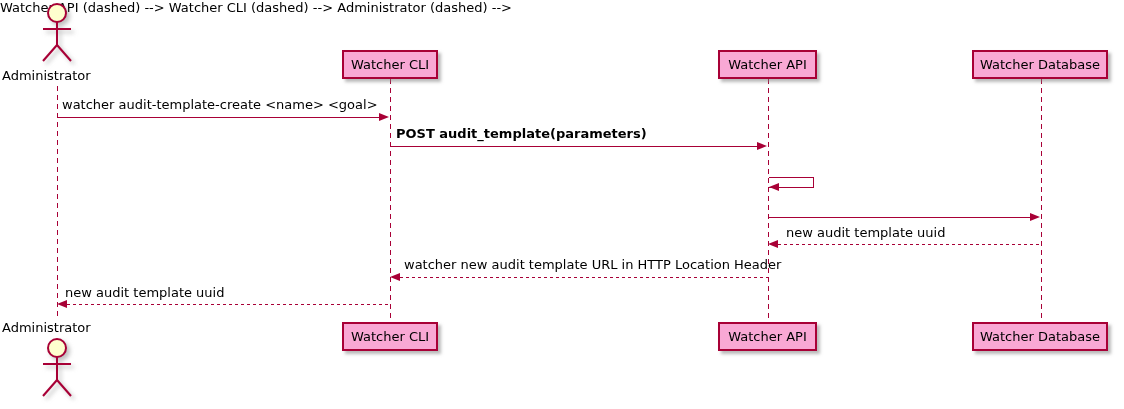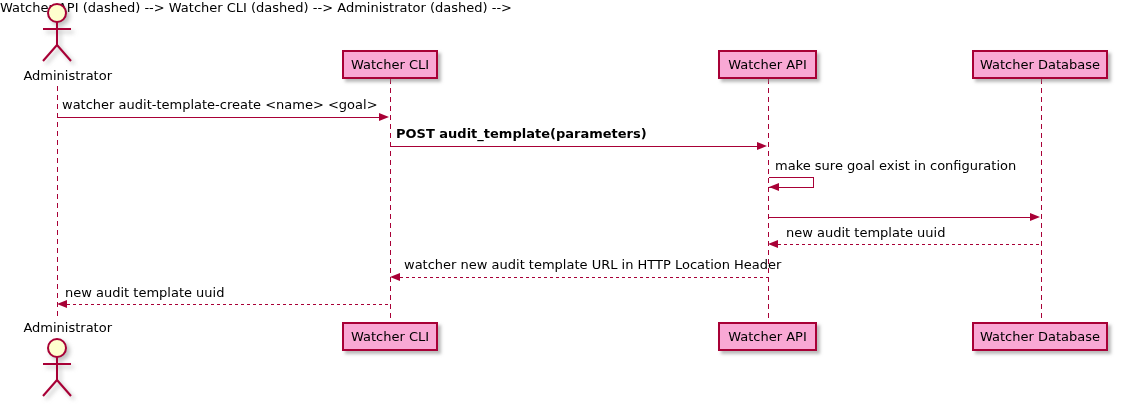--- a/index.html
+++ b/index.html
@@ -21,21 +21,21 @@
     border: 2px solid #A80036;
     box-shadow: 3px 3px 3px rgba(130,130,130,0.55);
     display: flex;
     align-items: center;
     justify-content: center;
     white-space: nowrap;
   }
   .actor-label {
     position: absolute;
     width: 110px;
-    text-align: right;
+    text-align: left;
     white-space: nowrap;
   }
   .lifeline {
     position: absolute;
     width: 1px;
     background: repeating-linear-gradient(to bottom, #A80036 0 5px, transparent 5px 9px);
   }
   .msg-label {
     position: absolute;
     white-space: nowrap;
@@ -108,21 +108,20 @@
   <div class="msg-label" style="left:62px; top:97px;">watcher audit-template-create &lt;name&gt; &lt;goal&gt;</div>
   <div class="msg-line-solid" style="left:57px; top:117px; width:324px;"></div>
   <div class="arrow-right" style="left:379px; top:113px;"></div>
 
   
   <div class="msg-label" style="left:396px; top:126px;font-weight:bold;">POST audit_template(parameters)</div>
   <div class="msg-line-solid" style="left:390px; top:146px; width:369px;"></div>
   <div class="arrow-right" style="left:757px; top:142px;"></div>
 
   
-  <div class="msg-label" style="left:775px; top:158px;">make sure goal exist in configuration</div>
   <div class="self-loop" style="left:769px; top:177px; width:45px; height:11px;"></div>
   <div class="arrow-left" style="left:769px; top:183px;"></div>
 
   
   <div class="msg-line-solid" style="left:768px; top:217px; width:264px;"></div>
   <div class="arrow-right" style="left:1030px; top:213px;"></div>
 
    Watcher API (dashed) --&gt;
   <div class="msg-label" style="left:786px; top:225px;">new audit template uuid</div>
   <div class="msg-line-dashed" style="left:778px; top:244px; width:263px;"></div>

